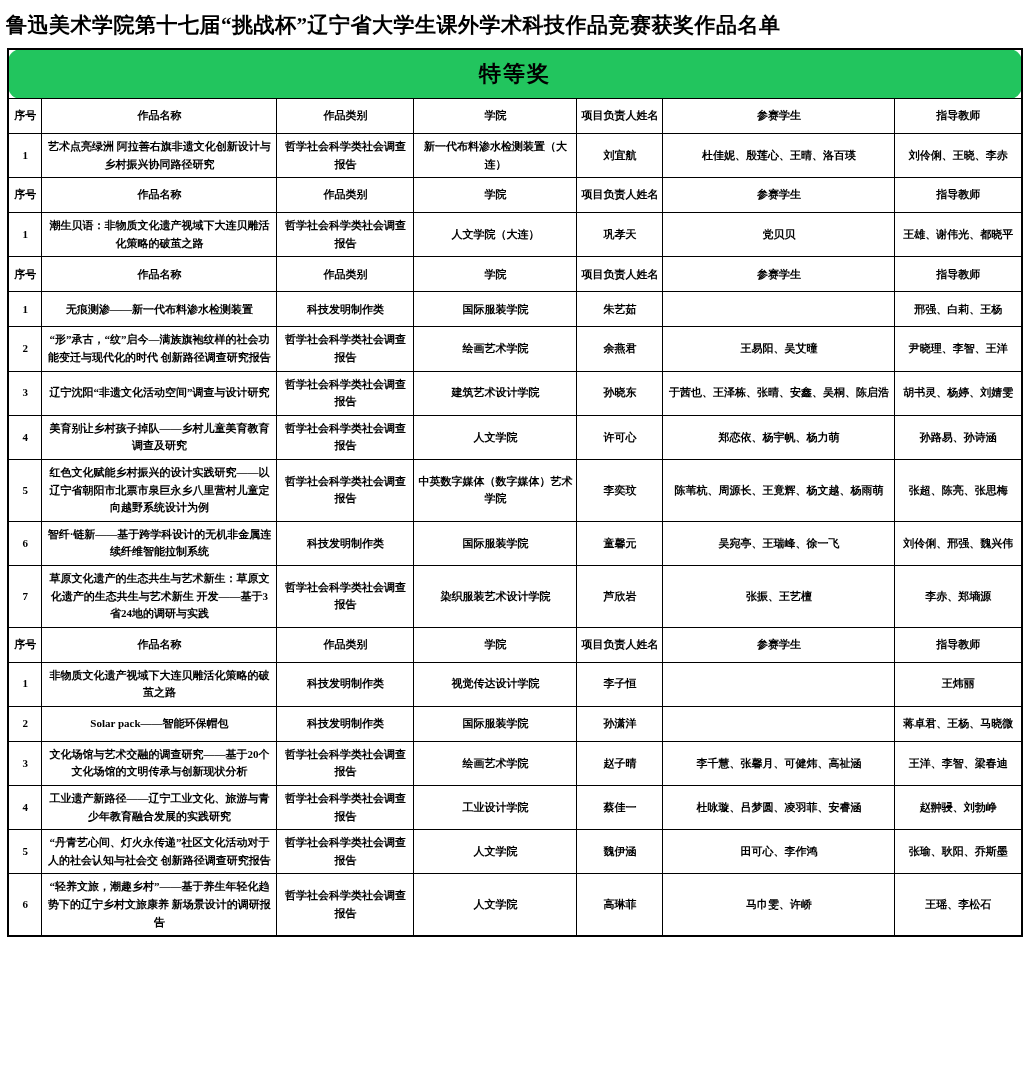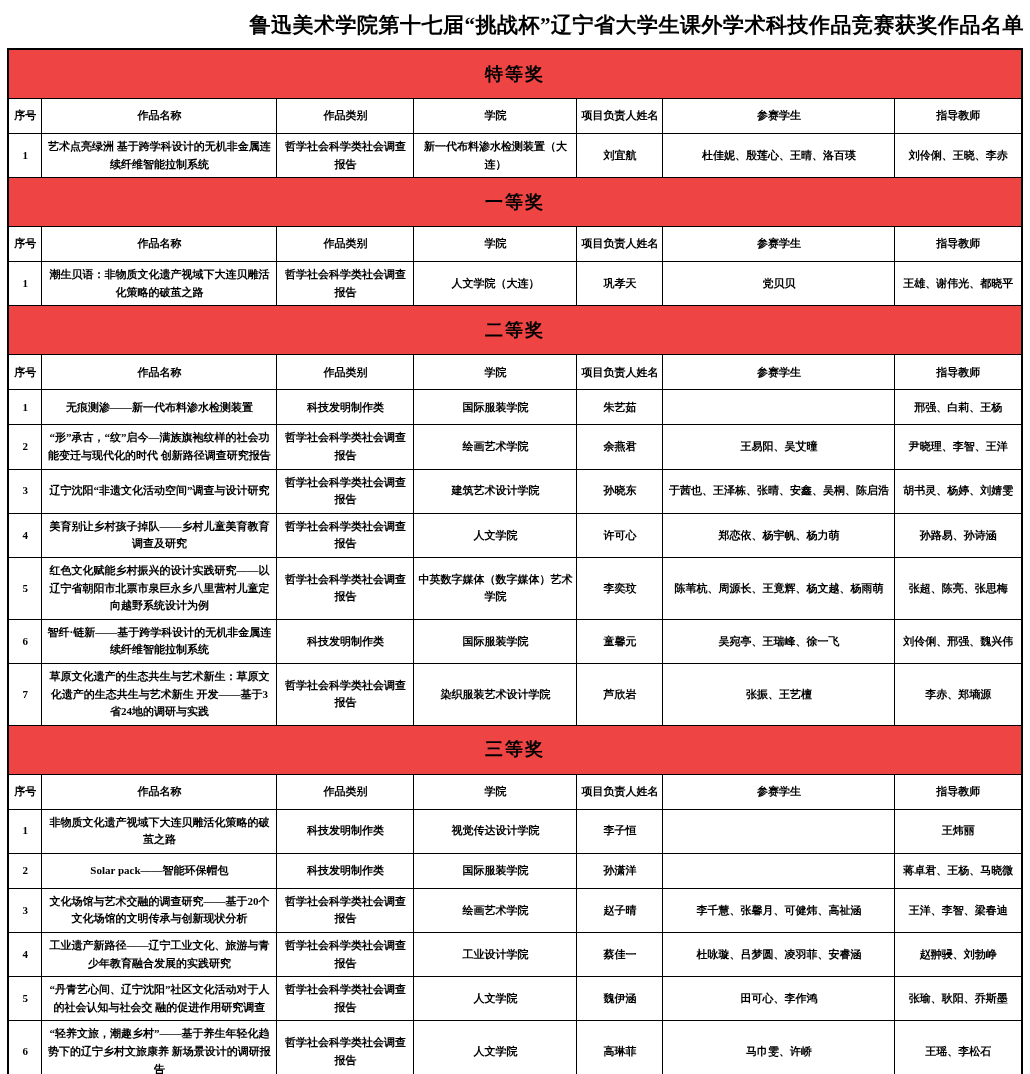--- a/index.html
+++ b/index.html
@@ -3,42 +3,43 @@
 <meta charset="utf-8">
 <style>
   html,body{
     margin:0;padding:0;background:#ffffff;
     width:1030px;
     font-family:"Liberation Serif","DejaVu Serif",serif;
     color:#000;
   }
   .page{width:1030px;}
   .doc-title{
-    font-size:21px;font-weight:bold;text-align:right;
+    font-size:21px;font-weight:bold;text-align:left;
     margin:11px 6px 9px 6px;letter-spacing:0.5px;
   }
   table.awards{
     border-collapse:collapse;table-layout:fixed;
     width:1014px;margin:0 auto 10px auto;
     border:2px solid #000;
   }
   table.awards th, table.awards td{
     border:1px solid #000;
     text-align:center;vertical-align:middle;
     font-size:11px;font-weight:bold;
     padding:4px 3px;line-height:1.6;
     overflow-wrap:break-word;word-break:break-all;
   }
   table.awards th{height:26px;background:#ffffff;}
   table.awards td{height:26px;background:#ffffff;}
   table.awards td.band{
-    background:#ef4444;
-    font-size:18px;font-weight:bold;
+    background:#22c55e;
+    font-size:22px;font-weight:bold;
     height:40px;letter-spacing:2px;
     word-break:keep-all;
+    border-radius:13px;
   }
   table.awards td.work-title{padding:4px 4px;}
 </style>
 </head>
 <body>
 
 <div class="page">
   <div class="doc-title">鲁迅美术学院第十七届“挑战杯”辽宁省大学生课外学术科技作品竞赛获奖作品名单</div>
 
   <table class="awards">
@@ -59,52 +60,46 @@
           <th>序号</th>
           <th>作品名称</th>
           <th>作品类别</th>
           <th>学院</th>
           <th>项目负责人姓名</th>
           <th>参赛学生</th>
           <th>指导教师</th>
         </tr>
         <tr>
           <td>1</td>
-          <td class="work-title">艺术点亮绿洲 基于跨学科设计的无机非金属连续纤维智能拉制系统</td>
+          <td class="work-title">艺术点亮绿洲 阿拉善右旗非遗文化创新设计与乡村振兴协同路径研究</td>
           <td>哲学社会科学类社会调查报告</td>
           <td>新一代布料渗水检测装置（大连）</td>
           <td>刘宜航</td>
           <td>杜佳妮、殷莲心、王晴、洛百瑛</td>
           <td>刘伶俐、王晓、李赤</td>
         </tr>
         <tr>
-          <td colspan="7" class="band">一等奖</td>
-        </tr>
-        <tr>
           <th>序号</th>
           <th>作品名称</th>
           <th>作品类别</th>
           <th>学院</th>
           <th>项目负责人姓名</th>
           <th>参赛学生</th>
           <th>指导教师</th>
         </tr>
         <tr>
           <td>1</td>
           <td class="work-title">潮生贝语：非物质文化遗产视域下大连贝雕活化策略的破茧之路</td>
           <td>哲学社会科学类社会调查报告</td>
           <td>人文学院（大连）</td>
           <td>巩孝天</td>
           <td>党贝贝</td>
           <td>王雄、谢伟光、都晓平</td>
         </tr>
         <tr>
-          <td colspan="7" class="band">二等奖</td>
-        </tr>
-        <tr>
           <th>序号</th>
           <th>作品名称</th>
           <th>作品类别</th>
           <th>学院</th>
           <th>项目负责人姓名</th>
           <th>参赛学生</th>
           <th>指导教师</th>
         </tr>
         <tr>
           <td>1</td>
@@ -163,23 +158,20 @@
         <tr>
           <td>7</td>
           <td class="work-title">草原文化遗产的生态共生与艺术新生：草原文化遗产的生态共生与艺术新生 开发——基于3省24地的调研与实践</td>
           <td>哲学社会科学类社会调查报告</td>
           <td>染织服装艺术设计学院</td>
           <td>芦欣岩</td>
           <td>张振、王艺檀</td>
           <td>李赤、郑墒源</td>
         </tr>
         <tr>
-          <td colspan="7" class="band">三等奖</td>
-        </tr>
-        <tr>
           <th>序号</th>
           <th>作品名称</th>
           <th>作品类别</th>
           <th>学院</th>
           <th>项目负责人姓名</th>
           <th>参赛学生</th>
           <th>指导教师</th>
         </tr>
         <tr>
           <td>1</td>
@@ -212,21 +204,21 @@
           <td>4</td>
           <td class="work-title">工业遗产新路径——辽宁工业文化、旅游与青少年教育融合发展的实践研究</td>
           <td>哲学社会科学类社会调查报告</td>
           <td>工业设计学院</td>
           <td>蔡佳一</td>
           <td>杜咏璇、吕梦圆、凌羽菲、安睿涵</td>
           <td>赵翀骎、刘勃峥</td>
         </tr>
         <tr>
           <td>5</td>
-          <td class="work-title">“丹青艺心间、辽宁沈阳”社区文化活动对于人的社会认知与社会交 融的促进作用研究调查</td>
+          <td class="work-title">“丹青艺心间、灯火永传递”社区文化活动对于人的社会认知与社会交 创新路径调查研究报告</td>
           <td>哲学社会科学类社会调查报告</td>
           <td>人文学院</td>
           <td>魏伊涵</td>
           <td>田可心、李作鸿</td>
           <td>张瑜、耿阳、乔斯墨</td>
         </tr>
         <tr>
           <td>6</td>
           <td class="work-title">“轻养文旅，潮趣乡村”——基于养生年轻化趋势下的辽宁乡村文旅康养 新场景设计的调研报告</td>
           <td>哲学社会科学类社会调查报告</td>

